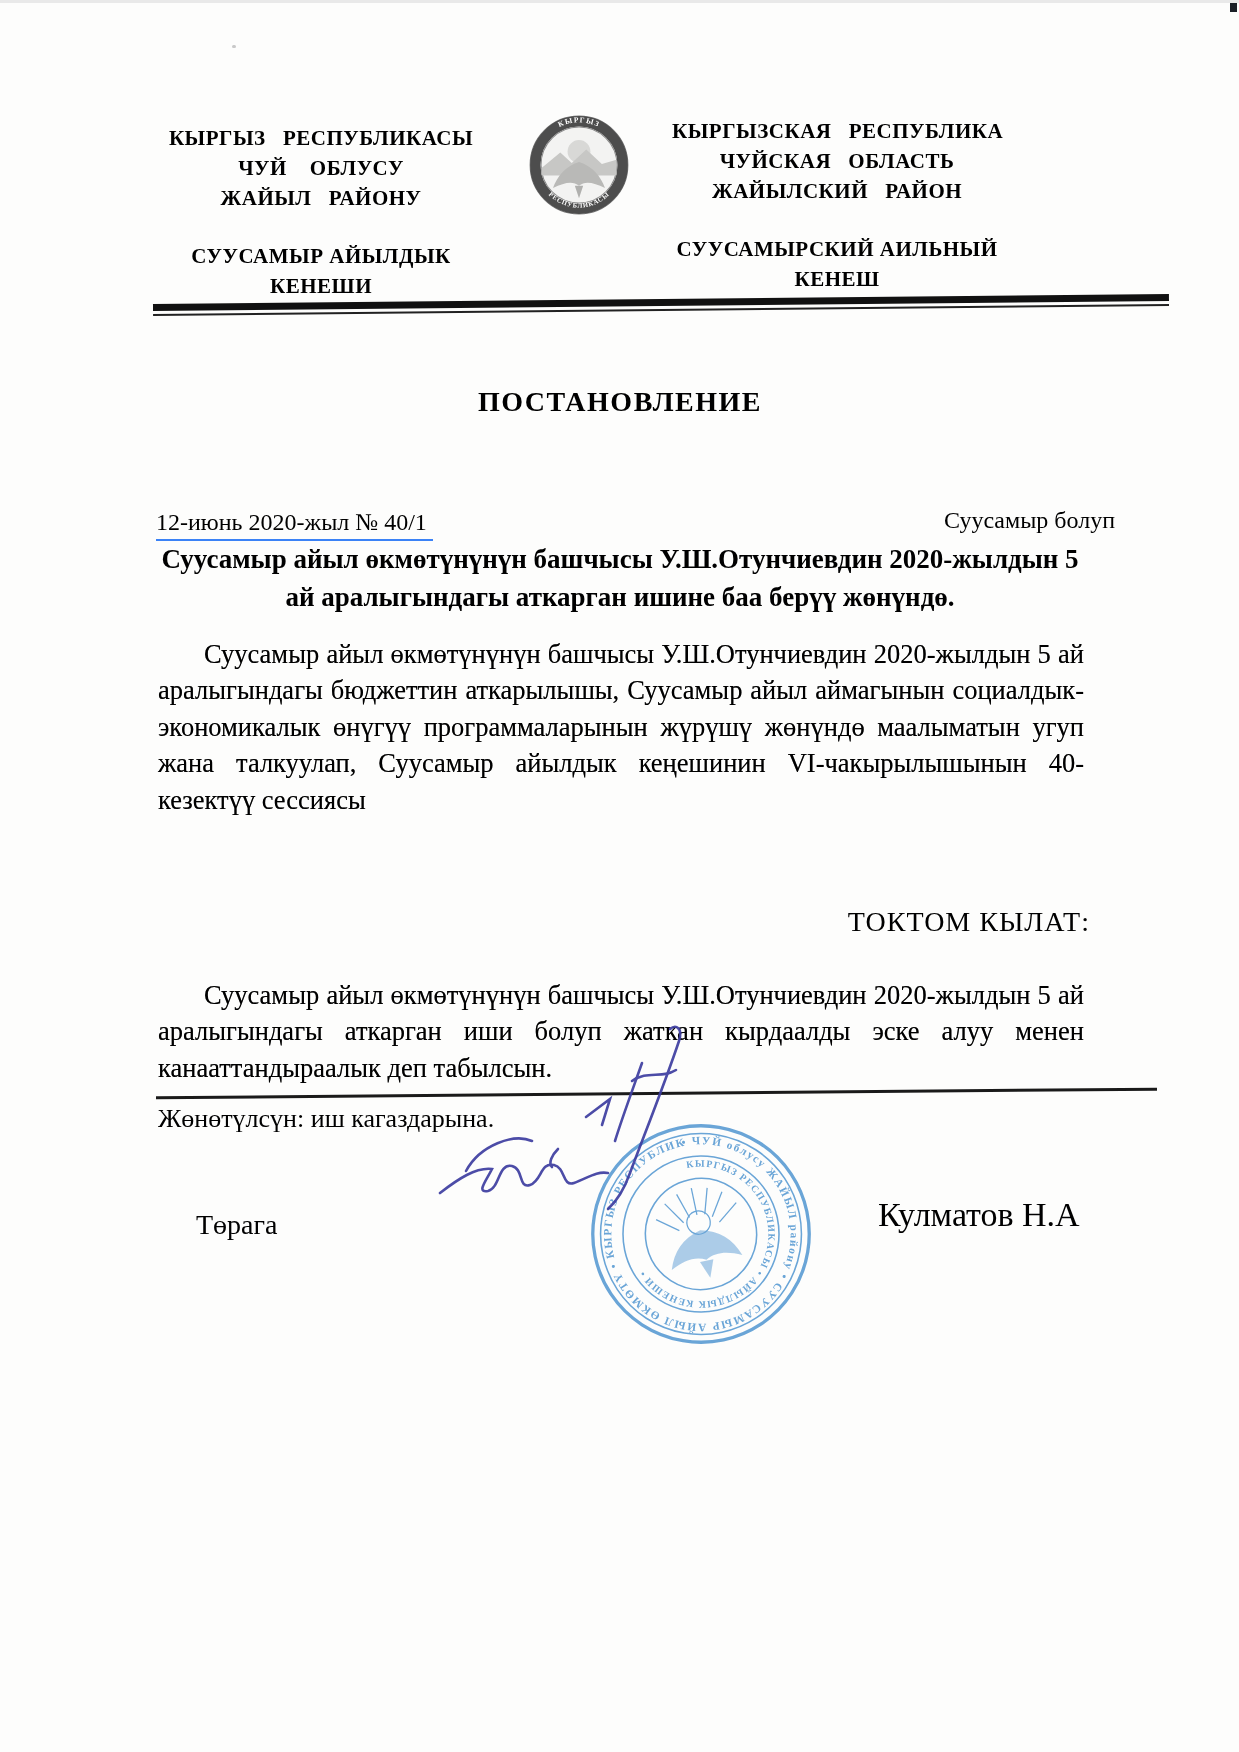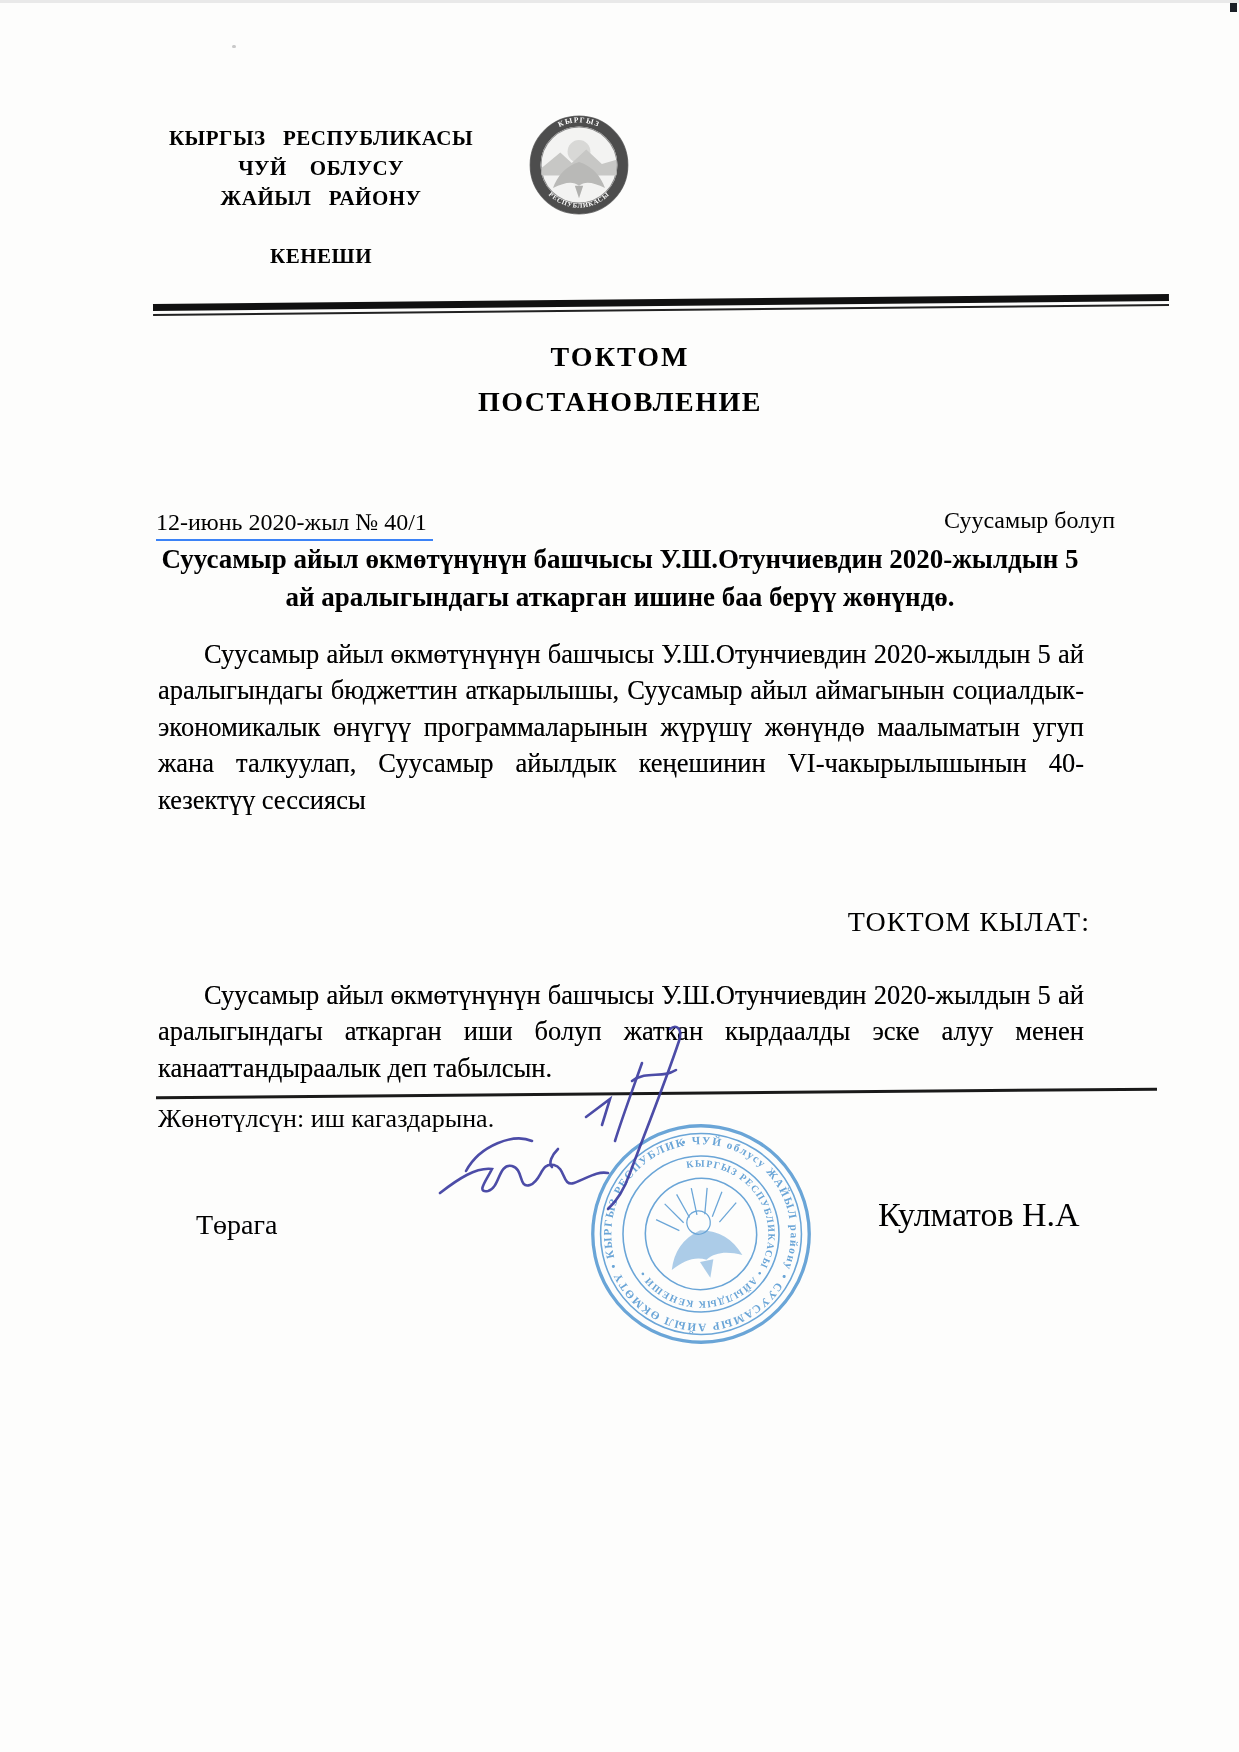--- a/index.html
+++ b/index.html
@@ -68,20 +68,21 @@
 </head>
 <body>
 
 <div class="page">
 
   <div class="abs hdr" style="left:168px;top:120px;width:306px;">
     <div class="hline">КЫРГЫЗ   РЕСПУБЛИКАСЫ</div>
     <div class="hline">ЧУЙ    ОБЛУСУ</div>
     <div class="hline">ЖАЙЫЛ   РАЙОНУ</div>
     <div class="org">
+      <div class="hline">СУУСАМЫР АЙЫЛДЫК</div>
       <div class="hline">КЕНЕШИ</div>
     </div>
   </div>
 
   <div class="abs" style="left:527px;top:110px;width:104px;height:104px;">
     <svg width="104" height="104" viewBox="0 0 100 100">
       <defs>
         <path id="embTop" d="M50,50 m-41,0 a41,41 0 0 1 82,0" fill="none"></path>
         <path id="embBot" d="M50,50 m-41,0 a41,41 0 0 0 82,0" fill="none"></path>
       </defs>
@@ -94,27 +95,35 @@
       <path d="M46,70 L50,82 L54,70 Z" fill="#b0b0ae"></path>
       <text font-size="7.2" font-weight="bold" fill="#ffffff" letter-spacing="1.2" font-family="'Liberation Serif',serif">
         <textPath href="#embTop" startOffset="50%" text-anchor="middle">КЫРГЫЗ</textPath>
       </text>
       <text font-size="6.4" font-weight="bold" fill="#ffffff" letter-spacing="0.8" font-family="'Liberation Serif',serif">
         <textPath href="#embBot" startOffset="50%" text-anchor="middle">РЕСПУБЛИКАСЫ</textPath>
       </text>
     </svg>
   </div>
 
+  <div class="abs hdr" style="left:672px;top:113px;width:330px;">
+    <div class="hline">КЫРГЫЗСКАЯ   РЕСПУБЛИКА</div>
+    <div class="hline">ЧУЙСКАЯ   ОБЛАСТЬ</div>
+    <div class="hline">ЖАЙЫЛСКИЙ   РАЙОН</div>
+    <div class="org">
+      <div class="hline">СУУСАМЫРСКИЙ АИЛЬНЫЙ</div>
+      <div class="hline">КЕНЕШ</div>
+    </div>
+  </div>
 
   <div class="abs rule-thick">
     <div class="bar"></div>
     <div class="thin"></div>
   </div>
 
-  <div class="abs doc-type doc-type-1">ТОКТОМ</div>
   <div class="abs doc-type doc-type-2">ПОСТАНОВЛЕНИЕ</div>
 
   <div class="abs date-number">12-июнь 2020-жыл № 40/1</div>
   <div class="abs place">Суусамыр болуп</div>
 
   <div class="abs subject">Суусамыр айыл өкмөтүнүнүн башчысы У.Ш.Отунчиевдин 2020-жылдын 5 ай аралыгындагы аткарган ишине баа берүү жөнүндө.</div>
 
   <div class="abs para para-1">Суусамыр айыл өкмөтүнүнүн башчысы У.Ш.Отунчиевдин 2020-жылдын 5 ай аралыгындагы бюджеттин аткарылышы, Суусамыр айыл аймагынын социалдык-экономикалык өнүгүү программаларынын жүрүшү жөнүндө маалыматын угуп жана талкуулап, Суусамыр айылдык кеңешинин VI-чакырылышынын 40-кезектүү сессиясы</div>
 
   <div class="abs resolution-heading">ТОКТОМ КЫЛАТ:</div>

